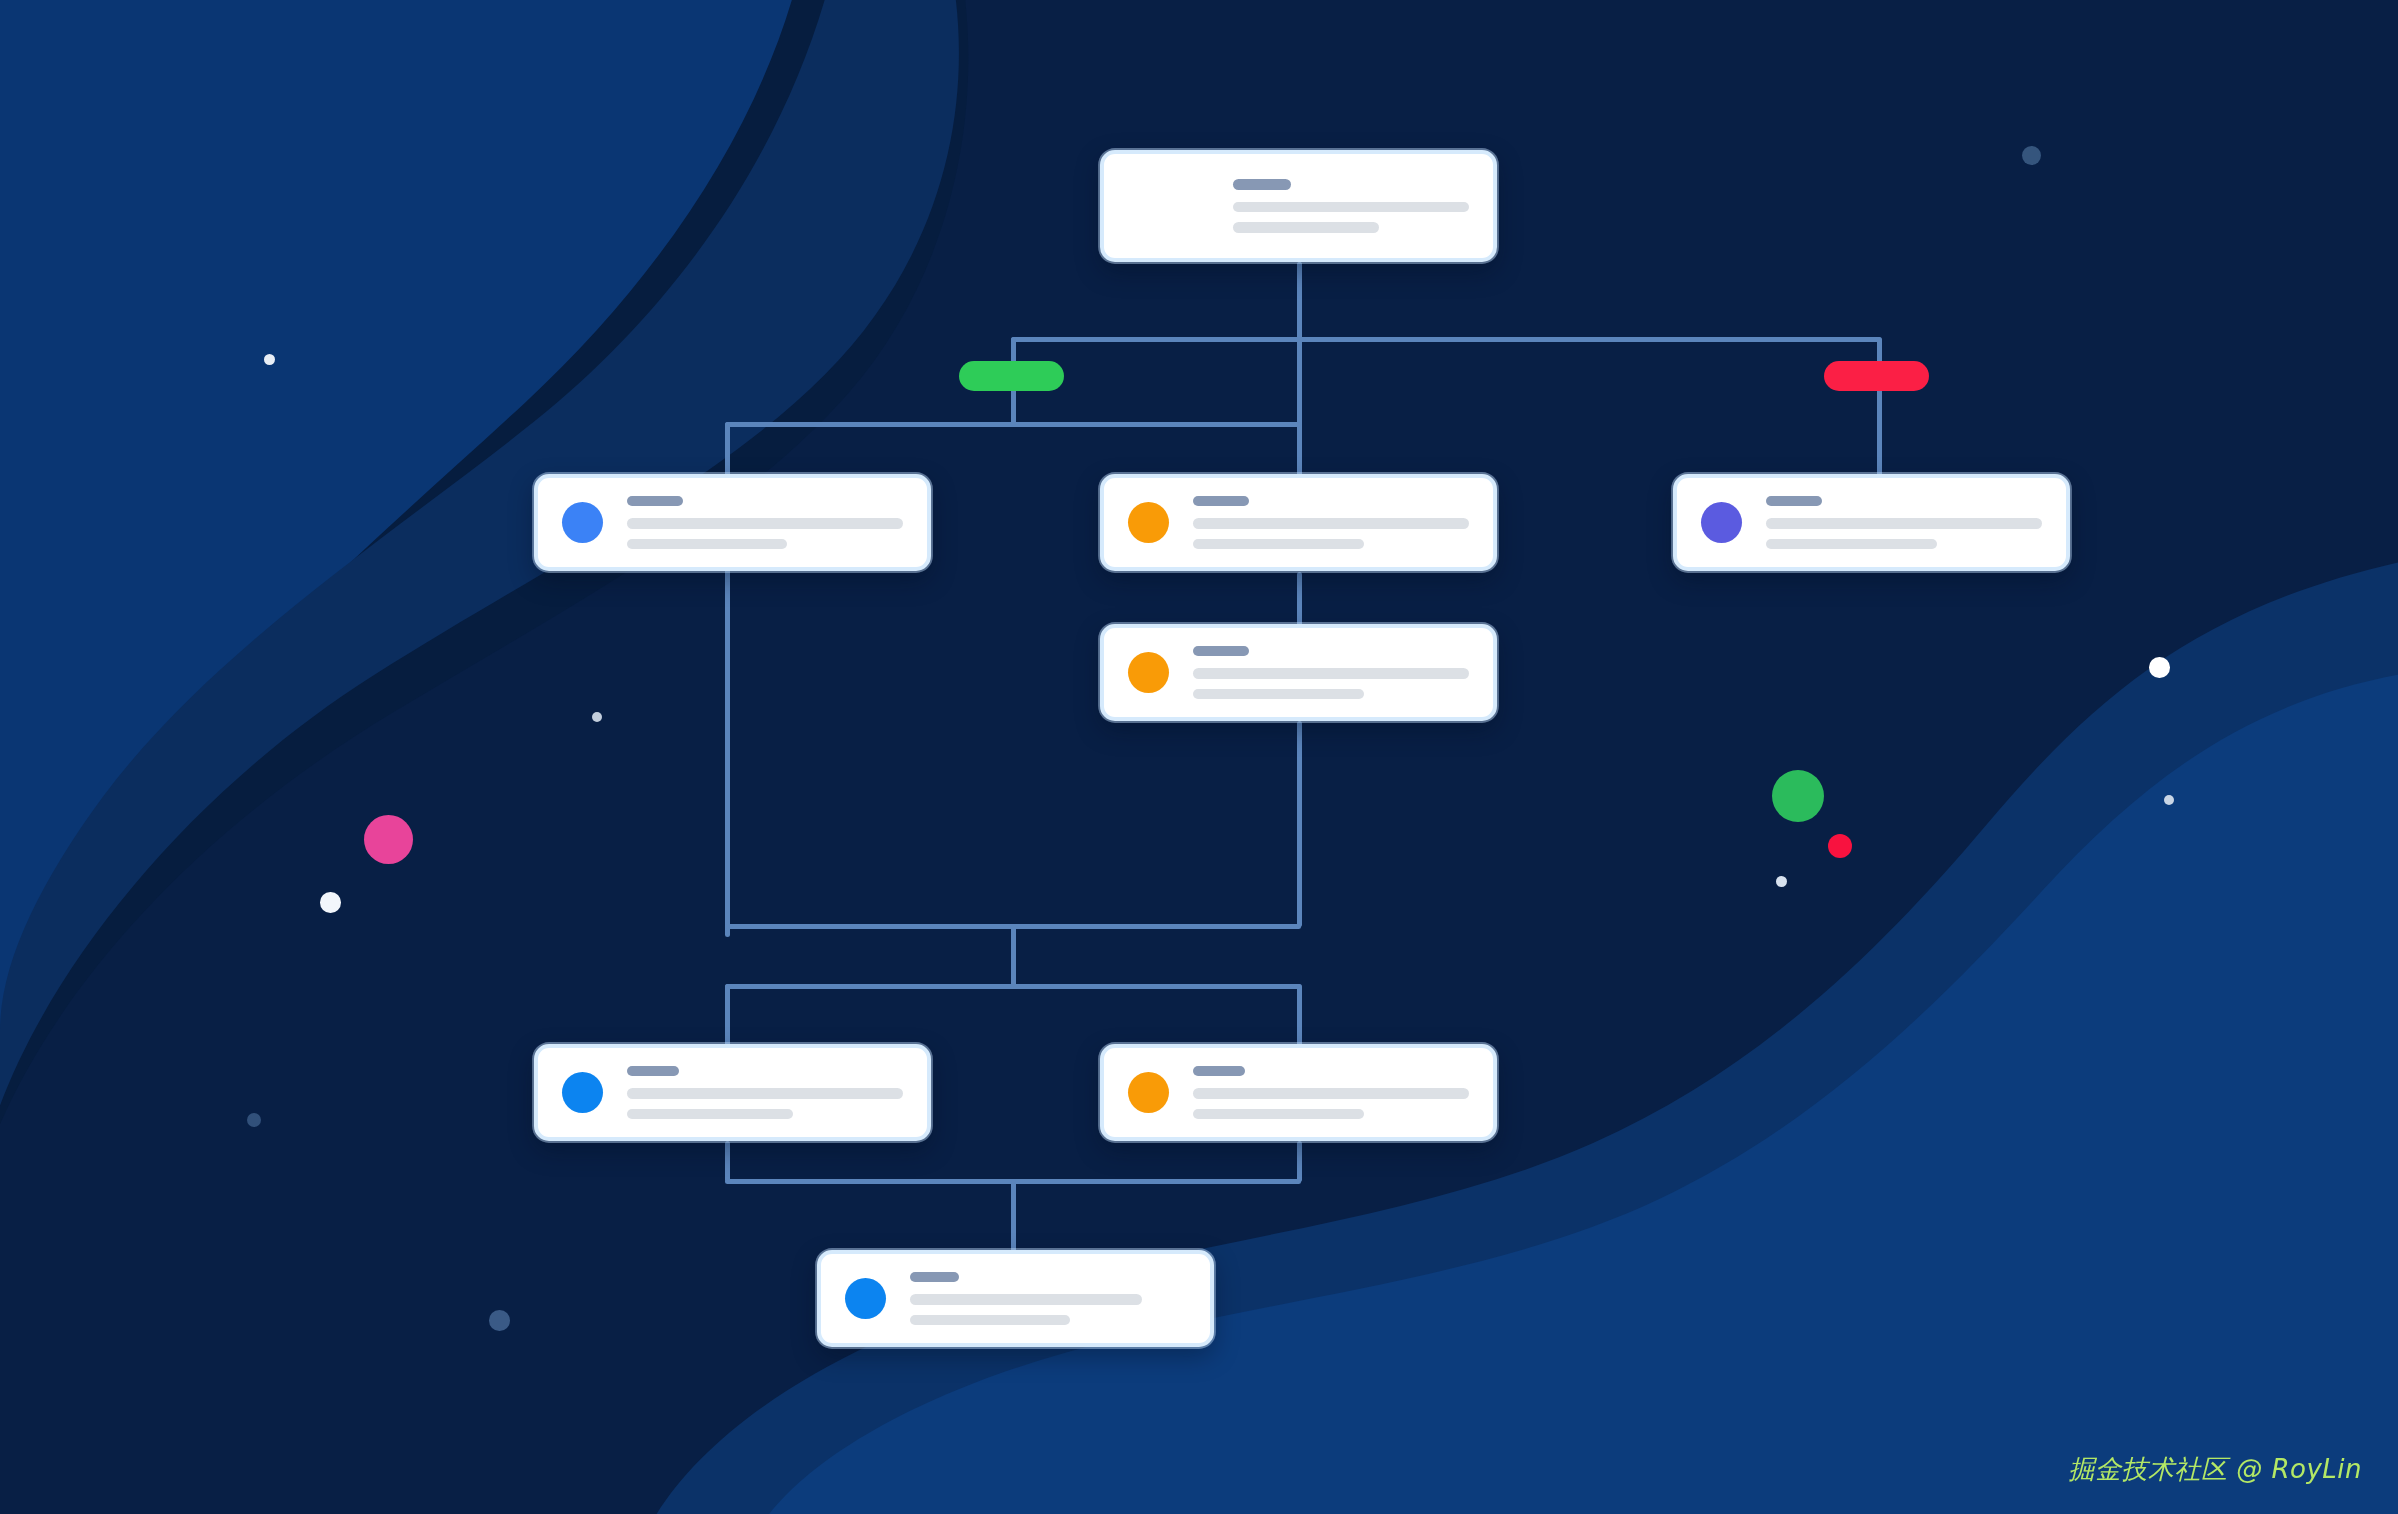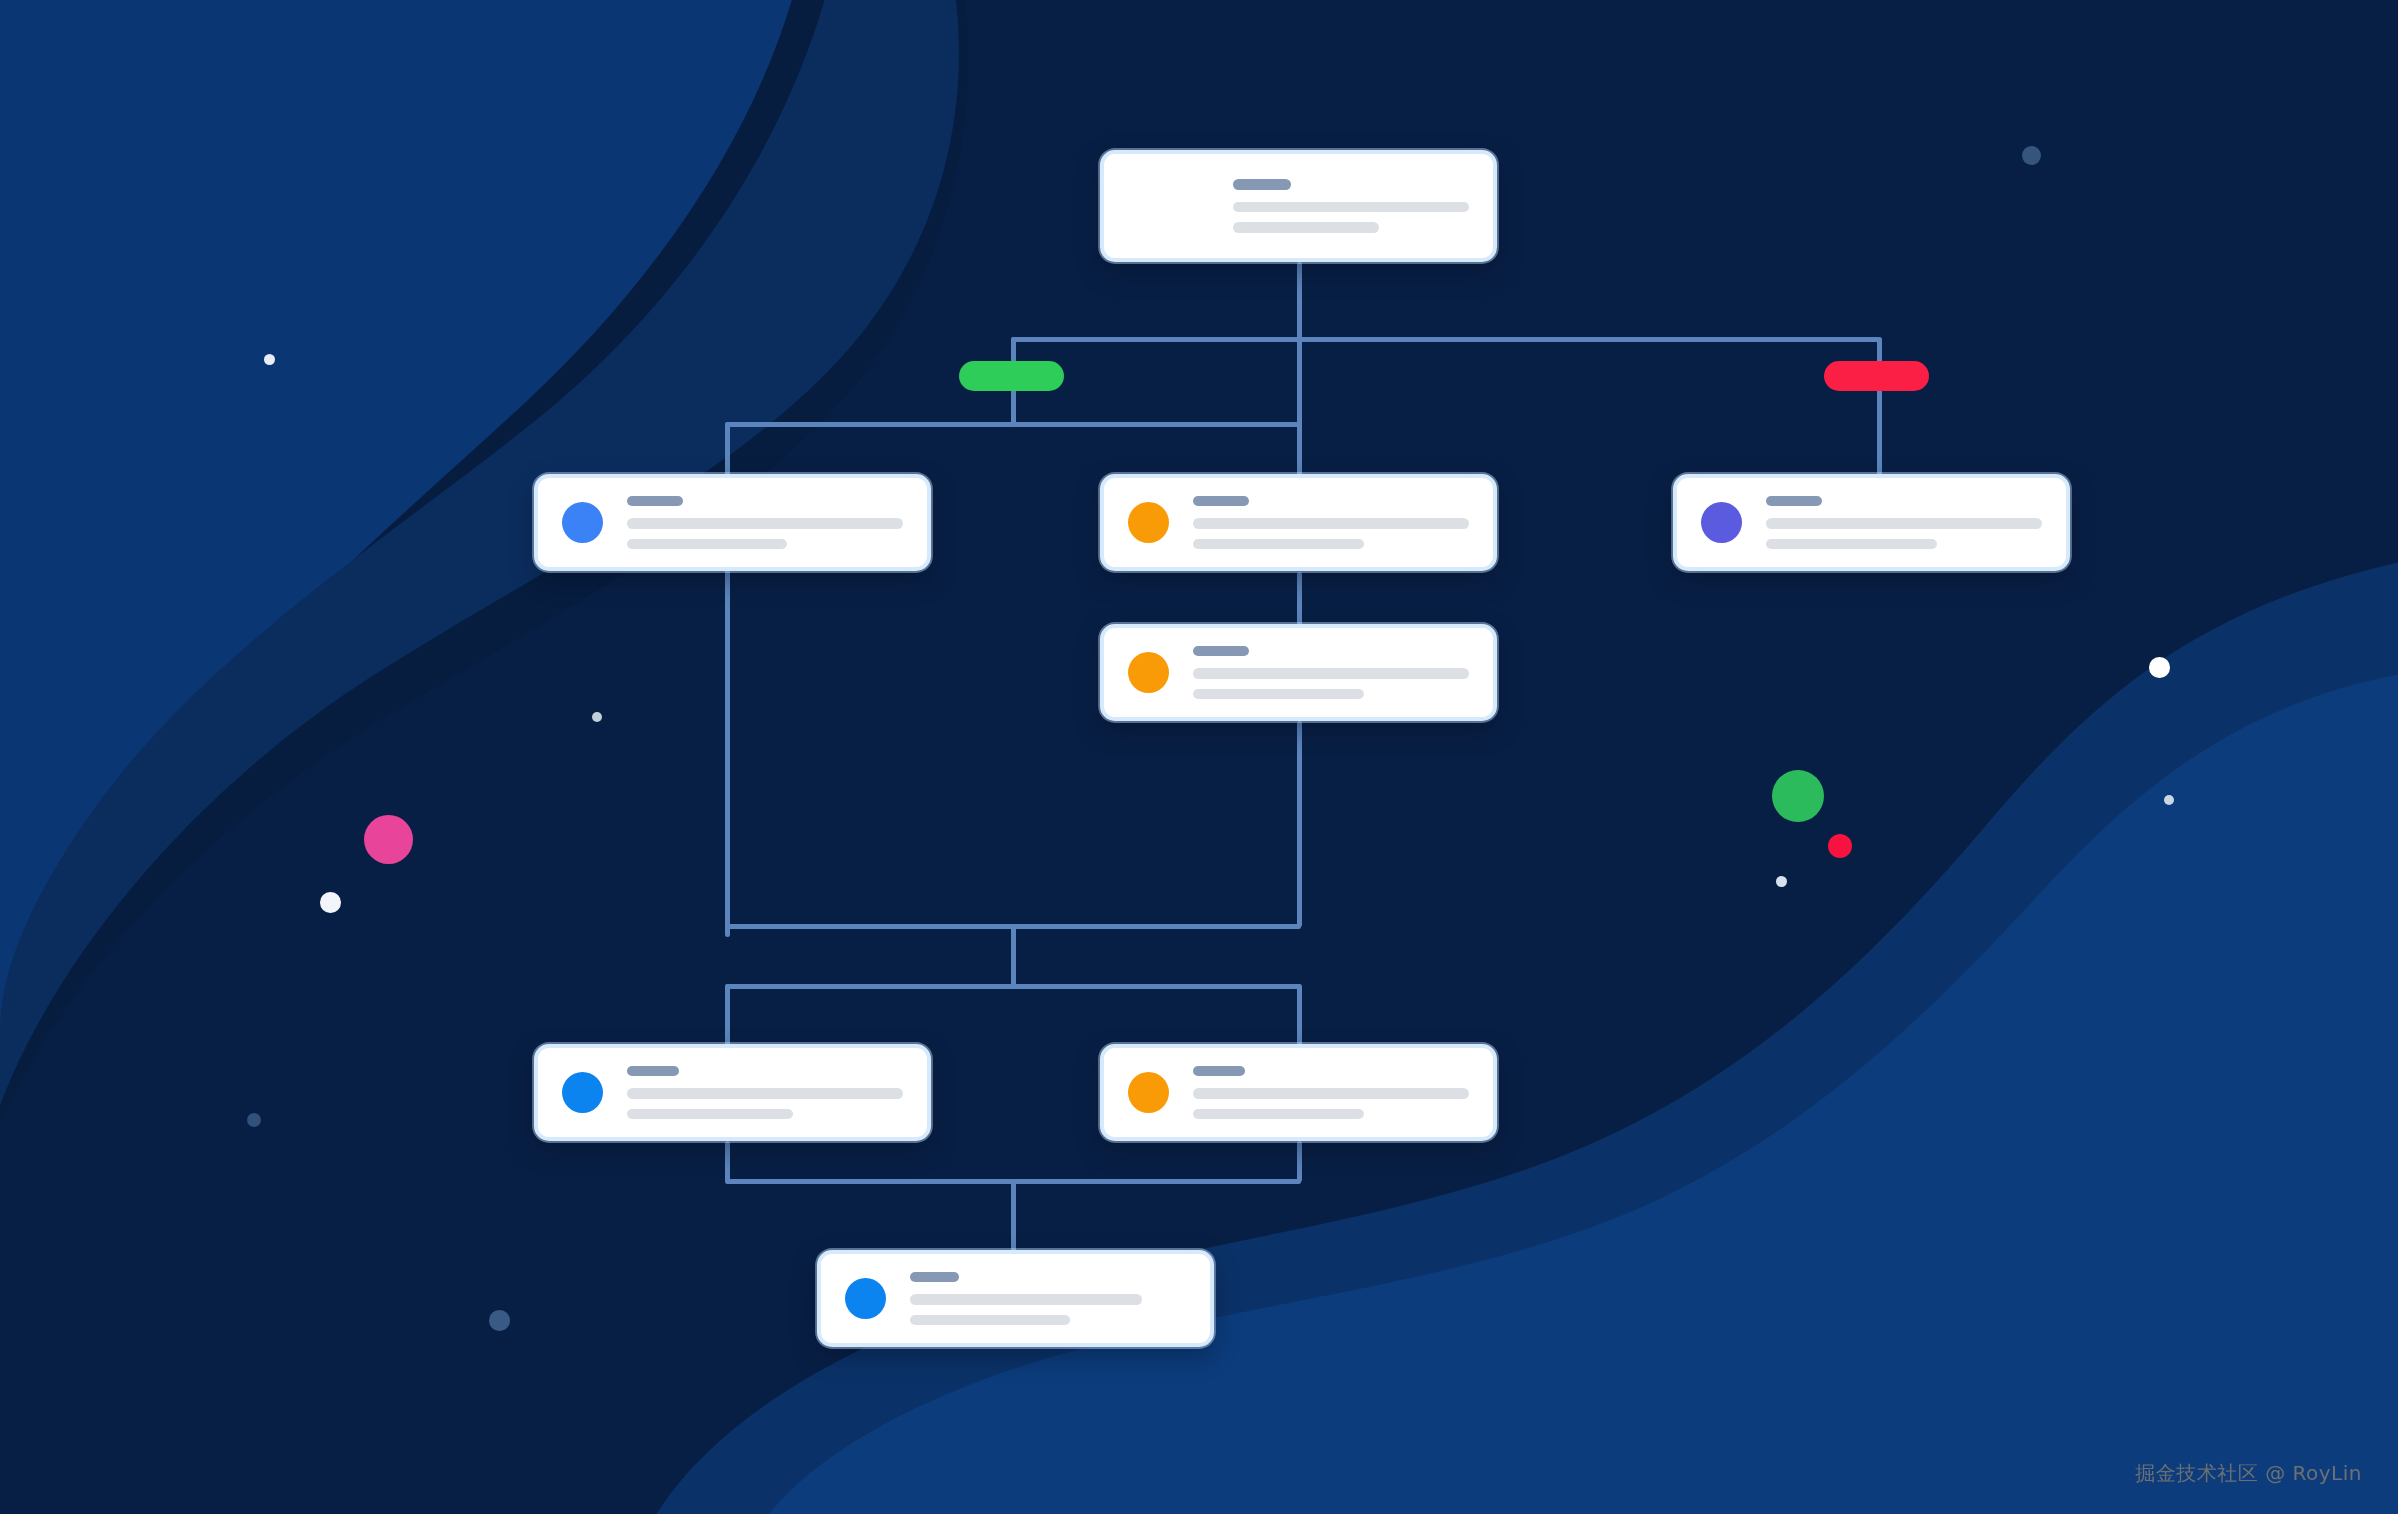--- a/index.html
+++ b/index.html
@@ -62,27 +62,28 @@
     z-index:7;
   }
 
   
   .dot { position:absolute; border-radius:50%; z-index:1; }
 
   
   #watermark {
     position:absolute;
     right:37px; bottom:28px;
-    color:#737373;
-    font-size:20px;
+    color:#bef264;
+    font-size:26px;
     letter-spacing:0.5px;
     z-index:20;
     font-family:"DejaVu Sans", sans-serif;
     opacity:0.95;
     white-space:nowrap;
+    font-style:italic;
   }
 </style>
 </head>
 <body>
 
 <div id="stage">
 
   <svg id="bg-waves" viewBox="0 0 2560 1617" preserveAspectRatio="none">
     <rect x="0" y="0" width="2560" height="1617" fill="#061D3F"></rect>
 

